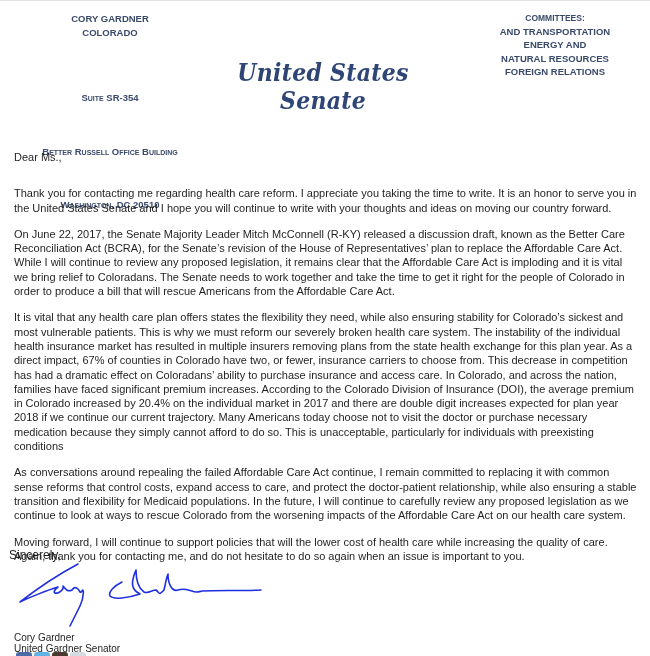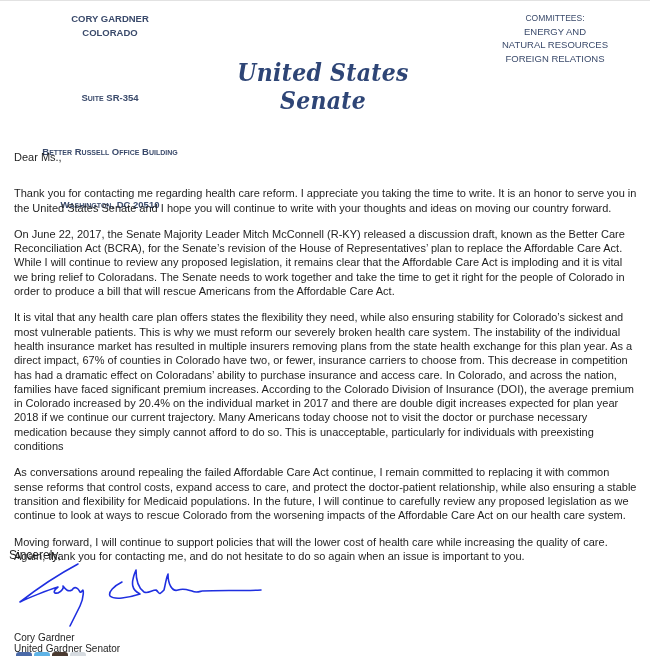--- a/index.html
+++ b/index.html
@@ -2,21 +2,21 @@
 <html><head>
 <meta charset="utf-8">
 <style>
   html, body { margin: 0; padding: 0; background: #ffffff; }
   body { width: 650px; height: 656px; overflow: hidden; position: relative; font-family: "Liberation Sans", sans-serif; color: #1a1a1a; }
   .top-rule { position: absolute; left: 0; top: 0; width: 650px; height: 1px; background: #e2e2e2; }
   .letterhead { position: absolute; left: 0; top: 0; width: 650px; height: 120px; }
   .lh-left { position: absolute; left: 30px; top: 12px; width: 160px; text-align: center; color: #3a4a6b; font-family: "Liberation Sans", sans-serif; font-size: 9.5px; line-height: 13.5px; font-weight: 700; }
   .lh-left .sc { font-variant: small-caps; margin-top: 40px; }
   .lh-left .gap { height: 12px; }
-  .lh-right { position: absolute; left: 470px; top: 12px; width: 170px; text-align: center; color: #3a4a6b; font-size: 9.5px; line-height: 13.2px; font-weight: 400; }
+  .lh-right { position: absolute; left: 470px; top: 12px; width: 170px; text-align: center; color: #3a4a6b; font-size: 9.5px; line-height: 13.2px; font-weight: 700; }
   .lh-right .hdr { font-size: 8.5px; }
   .senate-logo { position: absolute; left: 203px; top: 60px; width: 240px; text-align: center; font-family: "DejaVu Serif", serif; font-weight: 700; font-size: 22px; color: #2e4576; letter-spacing: 0.3px; font-style: italic; transform: scaleY(1.1); }
   .body { position: absolute; left: 14px; top: 150px; width: 625px; font-size: 11px; line-height: 14.3px; color: #1f1f1f; }
   .body p { margin: 0 0 12px 0; }
   .salutation { margin-bottom: 22px !important; }
   .closing { position: absolute; left: 9px; top: 548px; font-size: 12px; color: #1f1f1f; }
   .signature { position: absolute; left: 18px; top: 560px; width: 245px; height: 70px; }
   .sig-name { position: absolute; left: 14px; top: 632px; font-size: 10px; line-height: 11px; color: #1f1f1f; }
   .social { position: absolute; left: 16px; top: 652px; display: flex; gap: 2px; }
   .social span { display: block; width: 16px; height: 6px; border-radius: 3px 3px 0 0; }
@@ -33,20 +33,21 @@
     <div class="gap"></div>
     <div class="sc">Suite SR-354</div>
     <div class="sc">Better Russell Office Building</div>
     <div class="sc">Washington, DC 20510</div>
   </div>
 
   <div class="senate-logo">United States Senate</div>
 
   <div class="lh-right">
     <div class="hdr">COMMITTEES:</div>
+    <div>AND TRANSPORTATION</div>
     <div>ENERGY AND</div>
     <div>NATURAL RESOURCES</div>
     <div>FOREIGN RELATIONS</div>
   </div>
 </div>
 
 <div class="body">
   <p class="salutation">Dear Ms.,</p>
   <p>Thank you for contacting me regarding health care reform. I appreciate you taking the time to write. It is an honor to serve you in the United States Senate and I hope you will continue to write with your thoughts and ideas on moving our country forward.</p>
   <p>On June 22, 2017, the Senate Majority Leader Mitch McConnell (R-KY) released a discussion draft, known as the Better Care Reconciliation Act (BCRA), for the Senate’s revision of the House of Representatives’ plan to replace the Affordable Care Act. While I will continue to review any proposed legislation, it remains clear that the Affordable Care Act is imploding and it is vital we bring relief to Coloradans. The Senate needs to work together and take the time to get it right for the people of Colorado in order to produce a bill that will rescue Americans from the Affordable Care Act.</p>

